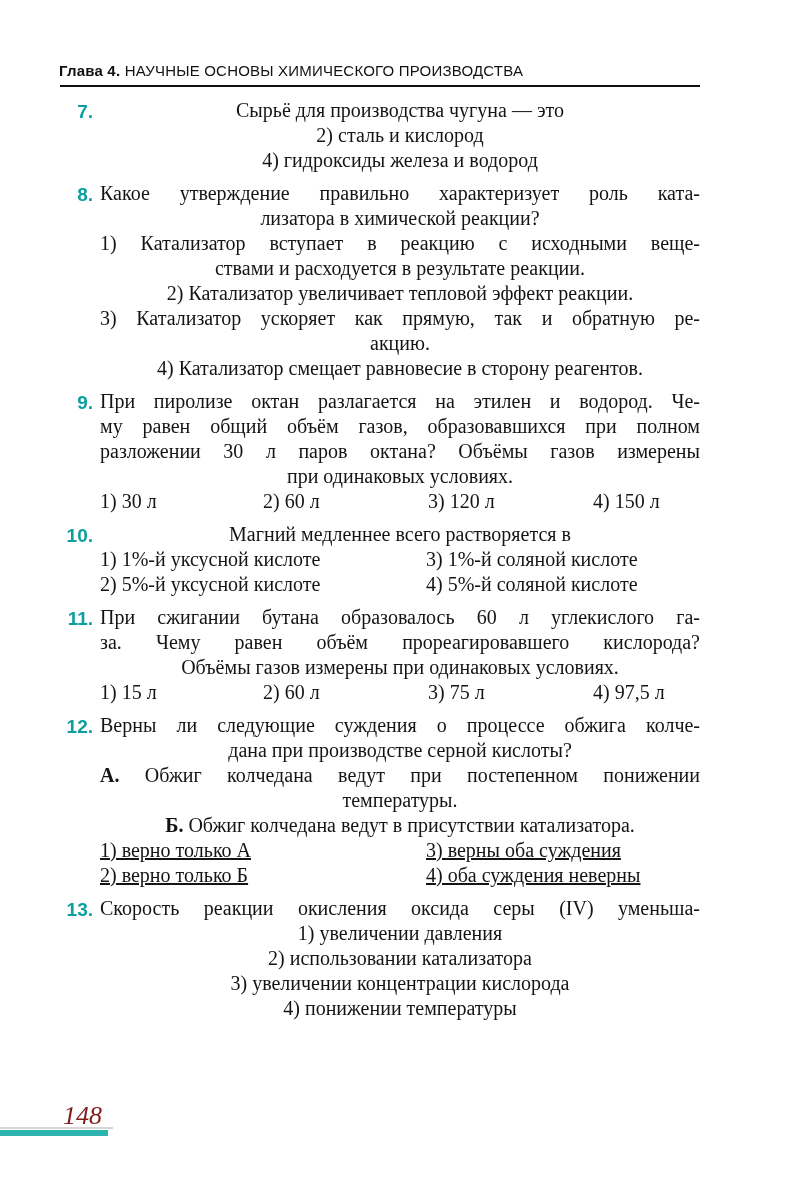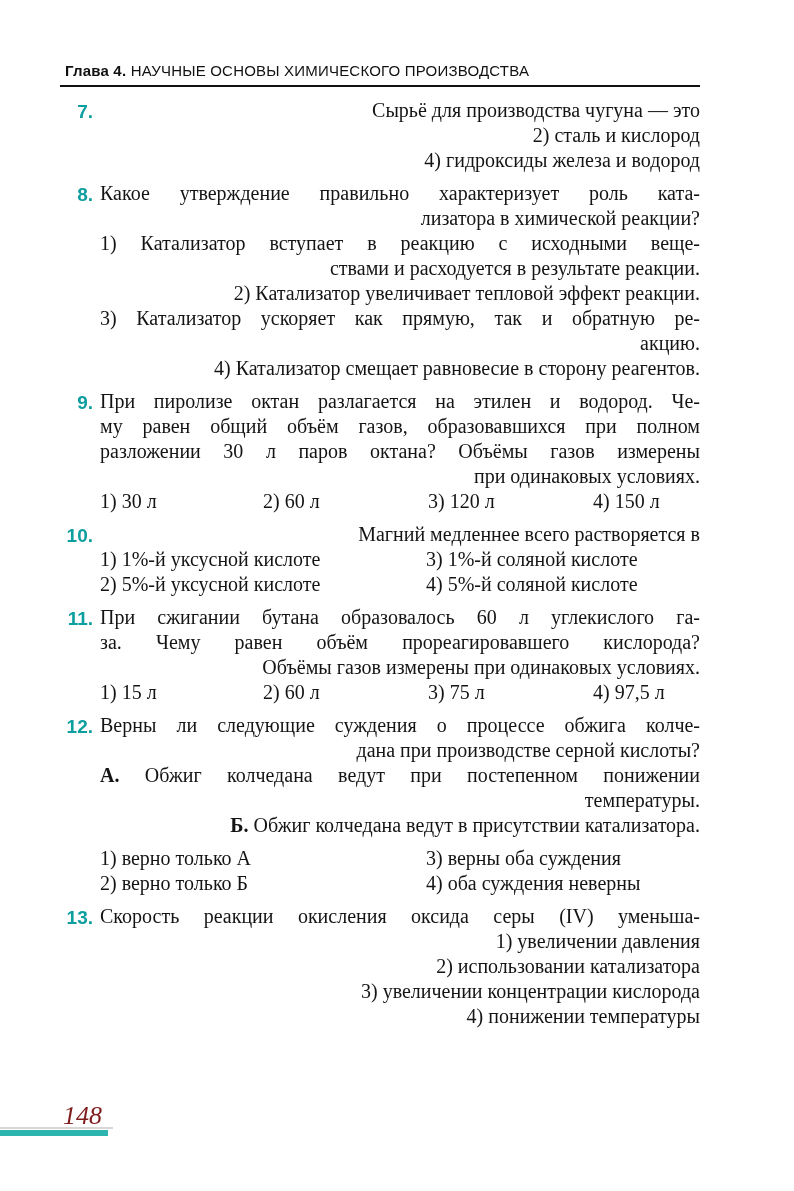--- a/index.html
+++ b/index.html
@@ -6,21 +6,21 @@
   body{
     width:794px;height:1191px;
     background:#ffffff;
     position:relative;
     font-family:"Liberation Serif","DejaVu Serif",serif;
     color:#141414;
     overflow:hidden;
   }
   
   .chapter-header{
-    position:absolute;left:65px;top:62px;width:640px;
+    position:absolute;left:59px;top:62px;width:640px;
     font-family:"Liberation Sans","DejaVu Sans",sans-serif;
     font-size:15px;letter-spacing:.2px;color:#111;
     white-space:nowrap;
   }
   .chapter-header b{font-weight:700;}
   .header-rule{
     position:absolute;left:60px;top:85px;width:640px;height:2px;
     background:#111;
   }
   
@@ -35,36 +35,36 @@
     width:42px;box-sizing:border-box;
     padding-right:7px;padding-top:1px;
     text-align:right;flex:0 0 42px;
     font-family:"Liberation Sans","DejaVu Sans",sans-serif;
     font-weight:700;font-size:19px;line-height:25px;
     color:#0d9ea0;
   }
   .qbody{width:600px;flex:0 0 600px;}
   .line{
     font-size:20px;line-height:25px;
-    text-align:right;
+    text-align:center;
   }
   .line.j{
     text-align:justify;
     text-align-last:justify;
   }
   .line b{font-weight:700;}
   .opt-row4{
     display:grid;
     grid-template-columns:163px 165px 165px 1fr;
   }
   .opt-grid2{
     display:grid;
     grid-template-columns:326px 1fr;
   }
-  .opts-gap{margin-top:8px;}
+  .opts-gap{margin-top:0;text-decoration:underline;}
   .opt-cell{font-size:20px;line-height:25px;}
   
   .page-number{
     position:absolute;left:63px;top:1101px;
     font-family:"Liberation Serif","DejaVu Serif",serif;
     font-style:italic;font-size:26px;color:#7f1d1d;
     z-index:3;
   }
   .footer-gray-line{
     position:absolute;left:0;top:1127px;width:113px;height:2px;

